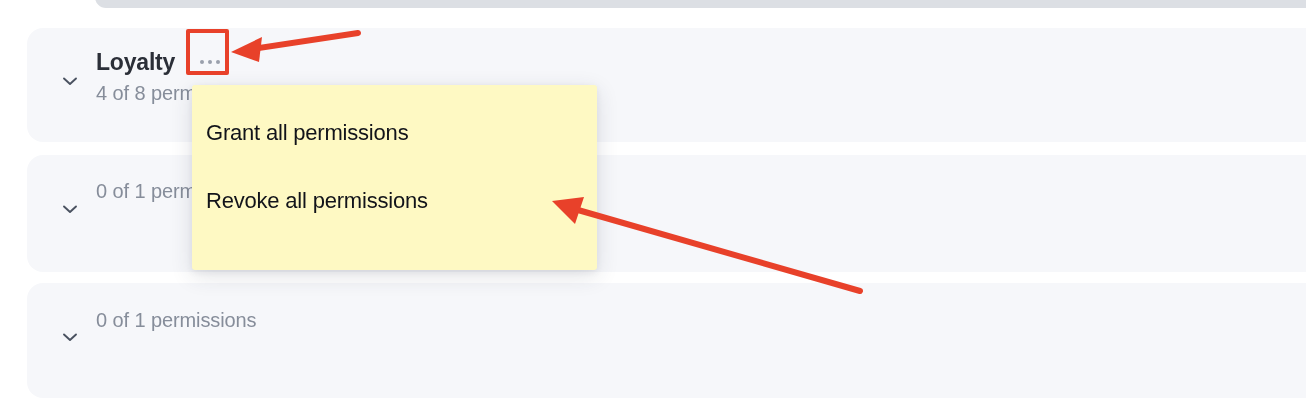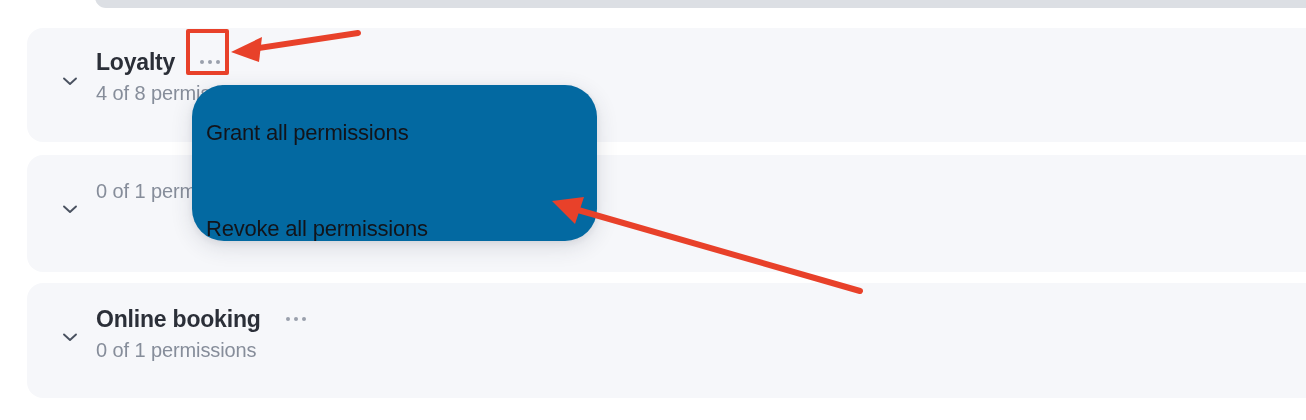--- a/index.html
+++ b/index.html
@@ -78,43 +78,43 @@
     letter-spacing: -0.1px;
     white-space: nowrap;
   }
 
   
   .menu {
     position: absolute;
     left: 192px;
     top: 85px;
     width: 405px;
-    height: 156px;
-    background: #0369a1;
-    border-radius: 32px;
+    height: 185px;
+    background: #fef9c3;
+    border-radius: 3px;
     box-shadow: 0 6px 22px rgba(40,48,70,0.14), 0 2px 6px rgba(40,48,70,0.07);
     overflow: hidden;
   }
   .menu-item {
     position: absolute;
     left: 0;
     right: 0;
     height: 48px;
     display: flex;
     align-items: center;
     padding-left: 14px;
     box-sizing: border-box;
     font-size: 22px;
     color: #12141a;
     letter-spacing: -0.2px;
     cursor: pointer;
     white-space: nowrap;
   }
   .menu-item.first { top: 24px; }
-  .menu-item.second { top: 120px; }
+  .menu-item.second { top: 92px; }
 
   
   .hl-box {
     position: absolute;
     left: 186px;
     top: 29px;
     width: 43px;
     height: 46px;
     border: 4px solid #e8412a;
     box-sizing: border-box;
@@ -162,28 +162,20 @@
   <div class="group-sub">0 of 1 permissions</div>
 </div>
 
 <div class="card" style="top:283px; height:115px;"></div>
 <div class="chev" style="left:55px; top:322px;">
   <svg width="22" height="22" viewBox="0 0 22 22" aria-hidden="true">
     <path d="M5 8.5 L11 14 L17 8.5" fill="none" stroke="#4a5260" stroke-width="1.9" stroke-linecap="round" stroke-linejoin="round"></path>
   </svg>
 </div>
 <div class="group-body" style="left:96px; top:304px;">
-  <div class="group-title-row">
-    <span class="group-title">Online booking</span>
-    <span class="dots">
-      <i></i>
-        <i></i>
-        <i></i>
-    </span>
-  </div>
   <div class="group-sub">0 of 1 permissions</div>
 </div>
 
 <div class="menu">
   <div class="menu-item first">Grant all permissions</div>
   <div class="menu-item second">Revoke all permissions</div>
 </div>
 
 <div class="hl-box"></div>
 

